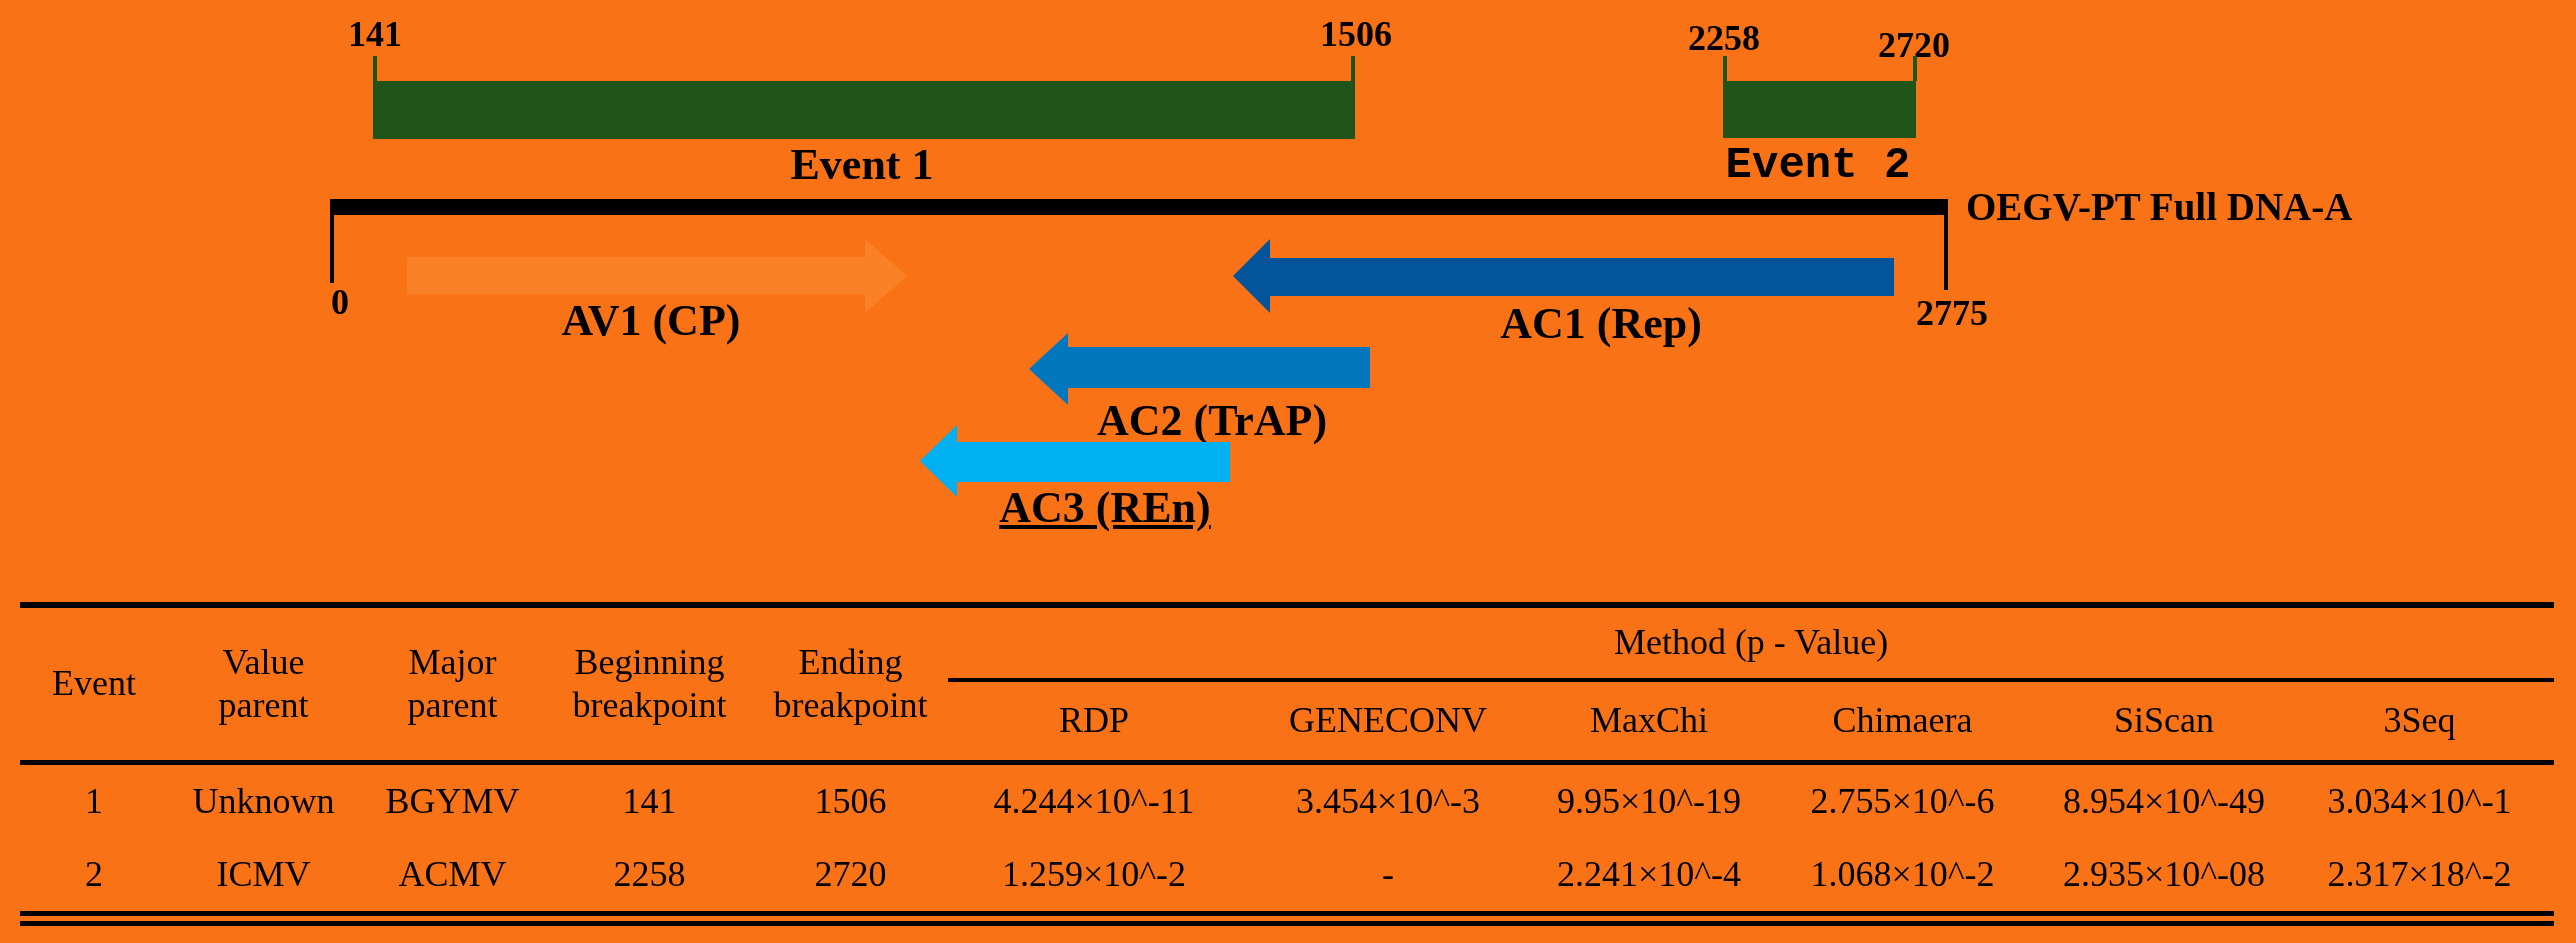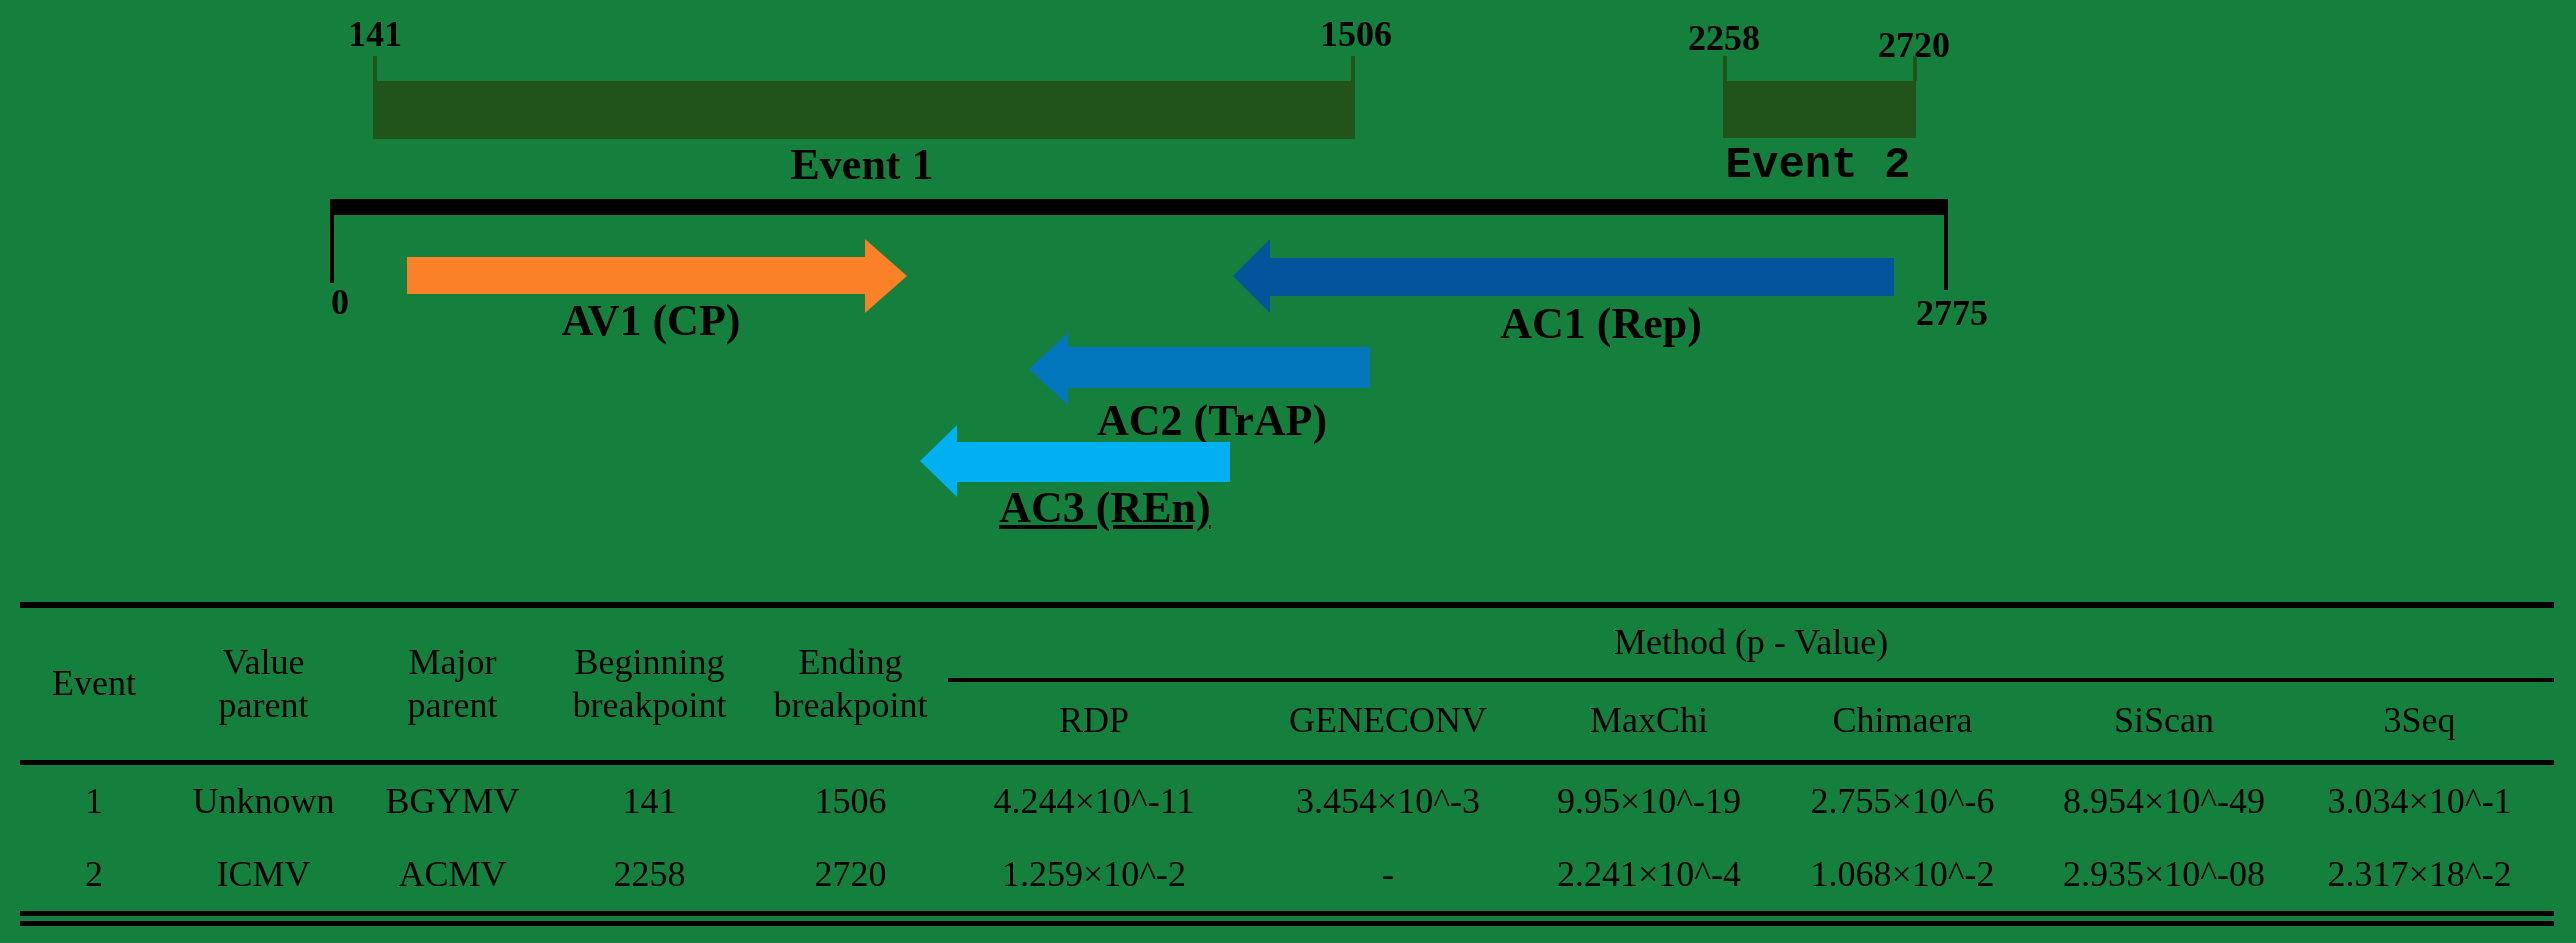--- a/index.html
+++ b/index.html
@@ -1,19 +1,19 @@
 <!DOCTYPE html>
 <html style="font-size:12.5px"><head>
 <meta charset="utf-8">
 <style>
   html,body{margin:0;padding:0;background:#ffffff;}
   #canvas{
     position:relative;
     width:2576px;height:943px;
-    background:#15803d;
+    background:#f97316;
     font-family:"Liberation Serif", serif;
     color:#000;
     overflow:hidden;
   }
   .coord-label{
     position:absolute;
     transform:translateX(-50%);
     font-size:36px;font-weight:bold;line-height:1;
     white-space:nowrap;
   }
@@ -80,20 +80,21 @@
   <div class="event-tick" style="left:1723px;top:56px;height:25px;"></div>
   <div class="event-tick" style="left:1913px;top:56px;height:25px;"></div>
   <div class="event-bar" style="left:1723px;top:81px;width:193px;height:57px;"></div>
   <div class="center-label" style="left:1818px;top:143px;font-family:Liberation Mono, monospace;">Event 2</div>
 
   <div class="genome-line" style="left:330px;top:199px;width:1618px;height:15.6px;"></div>
   <div class="genome-tick" style="left:330px;top:214px;height:69px;"></div>
   <div class="coord-label" style="left:340px;top:284px;">0</div>
   <div class="genome-tick" style="left:1944px;top:214px;height:76px;"></div>
   <div class="coord-label" style="left:1952px;top:295px;">2775</div>
+  <div class="genome-title" style="left:1966px;top:187px;">OEGV-PT Full DNA-A</div>
 
   <div class="arrow-body av1-body"></div>
   <div class="arrow-head head-right av1-head"></div>
   <div class="center-label" style="left:651px;top:299px;">AV1 (CP)</div>
 
   <div class="arrow-body ac1-body"></div>
   <div class="arrow-head head-left ac1-head"></div>
   <div class="center-label" style="left:1601px;top:302px;">AC1 (Rep)</div>
 
   <div class="arrow-body ac2-body"></div>

